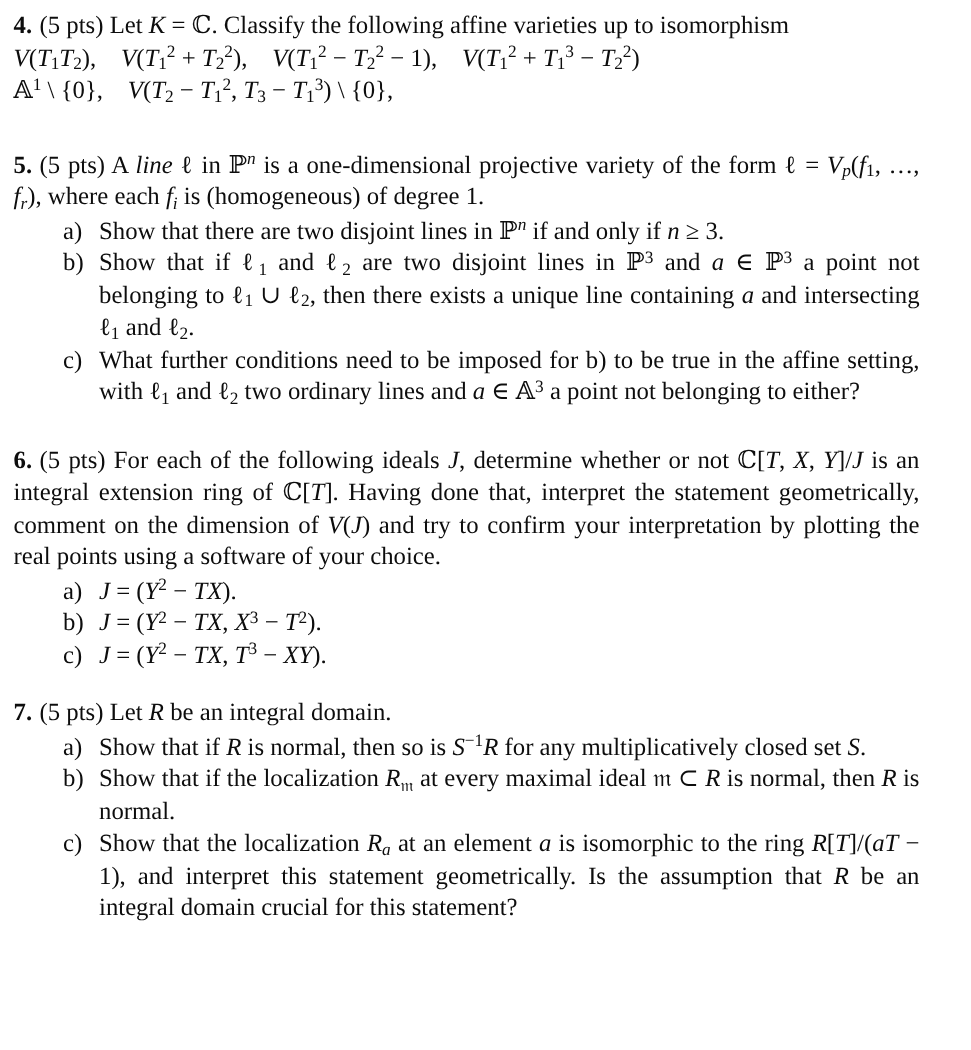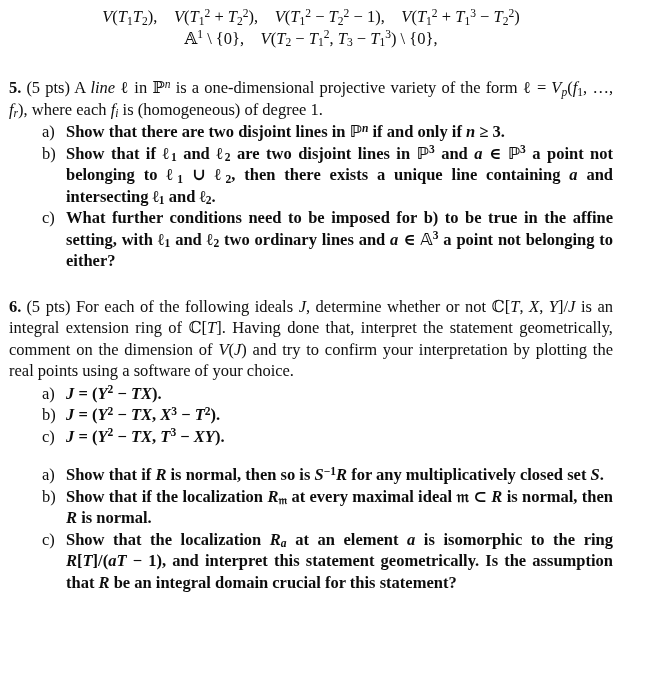--- a/index.html
+++ b/index.html
@@ -13,40 +13,41 @@
     overflow: hidden;
   }
   .page { padding: 6px 34px 0 9px; }
   .problem { margin-top: 24px; }
   .problem.first { margin-top: 0; }
   .problem.gap-sm { margin-top: 24px; }
   .problem.gap-md { margin-top: 17px; }
   .problem.gap-lg { margin-top: 28px; }
   .para { text-align: justify; }
   .pnum { font-weight: bold; margin-right: 5px; }
-  .display-math { text-align: center; }
+  .display-math { }
   .items { margin-left: 33px; margin-top: 1px; }
   .item { display: flex; }
   .item-label { flex: 0 0 24px; }
-  .item-text { flex: 1; text-align: justify; font-weight: bold; }
+  .item-text { flex: 1; text-align: justify; }
   sub, sup {
     font-size: 0.7em;
     line-height: 0;
     position: relative;
     vertical-align: baseline;
   }
   sup { top: -0.45em; }
   sub { top: 0.25em; }
 </style>
 </head>
 <body>
 
 <div class="page">
 
   <section class="problem first">
+    <p class="para"><b class="pnum">4.</b><span>(5 pts) Let <i>K</i> = ℂ. Classify the following affine varieties up to isomorphism</span></p>
     <div class="display-math"><i>V</i>(<i>T</i><sub>1</sub><i>T</i><sub>2</sub>), <i>V</i>(<i>T</i><sub>1</sub><sup>2</sup> + <i>T</i><sub>2</sub><sup>2</sup>), <i>V</i>(<i>T</i><sub>1</sub><sup>2</sup> − <i>T</i><sub>2</sub><sup>2</sup> − 1), <i>V</i>(<i>T</i><sub>1</sub><sup>2</sup> + <i>T</i><sub>1</sub><sup>3</sup> − <i>T</i><sub>2</sub><sup>2</sup>)</div>
     <div class="display-math">𝔸<sup>1</sup> \ {0}, <i>V</i>(<i>T</i><sub>2</sub> − <i>T</i><sub>1</sub><sup>2</sup>, <i>T</i><sub>3</sub> − <i>T</i><sub>1</sub><sup>3</sup>) \ {0},</div>
   </section>
 
   <section class="problem gap-lg">
     <p class="para"><b class="pnum">5.</b><span>(5 pts) A <i>line</i> ℓ in ℙ<sup><i>n</i></sup> is a one-dimensional projective variety of the form ℓ = <i>V<sub>p</sub></i>(<i>f</i><sub>1</sub>, …, <i>f<sub>r</sub></i>), where each <i>f<sub>i</sub></i> is (homogeneous) of degree 1.</span></p>
     <div class="items">
       <div class="item">
         <span class="item-label">a)</span>
         <div class="item-text">Show that there are two disjoint lines in ℙ<sup><i>n</i></sup> if and only if <i>n</i> ≥ 3.</div>
@@ -74,20 +75,21 @@
         <div class="item-text"><i>J</i> = (<i>Y</i><sup>2</sup> − <i>TX</i>, <i>X</i><sup>3</sup> − <i>T</i><sup>2</sup>).</div>
       </div>
       <div class="item">
         <span class="item-label">c)</span>
         <div class="item-text"><i>J</i> = (<i>Y</i><sup>2</sup> − <i>TX</i>, <i>T</i><sup>3</sup> − <i>XY</i>).</div>
       </div>
     </div>
   </section>
 
   <section class="problem gap-md">
+    <p class="para"><b class="pnum">7.</b><span>(5 pts) Let <i>R</i> be an integral domain.</span></p>
     <div class="items">
       <div class="item">
         <span class="item-label">a)</span>
         <div class="item-text">Show that if <i>R</i> is normal, then so is <i>S</i><sup>−1</sup><i>R</i> for any multiplicatively closed set <i>S</i>.</div>
       </div>
       <div class="item">
         <span class="item-label">b)</span>
         <div class="item-text">Show that if the localization <i>R</i><sub>𝔪</sub> at every maximal ideal 𝔪 ⊂ <i>R</i> is normal, then <i>R</i> is normal.</div>
       </div>
       <div class="item">

